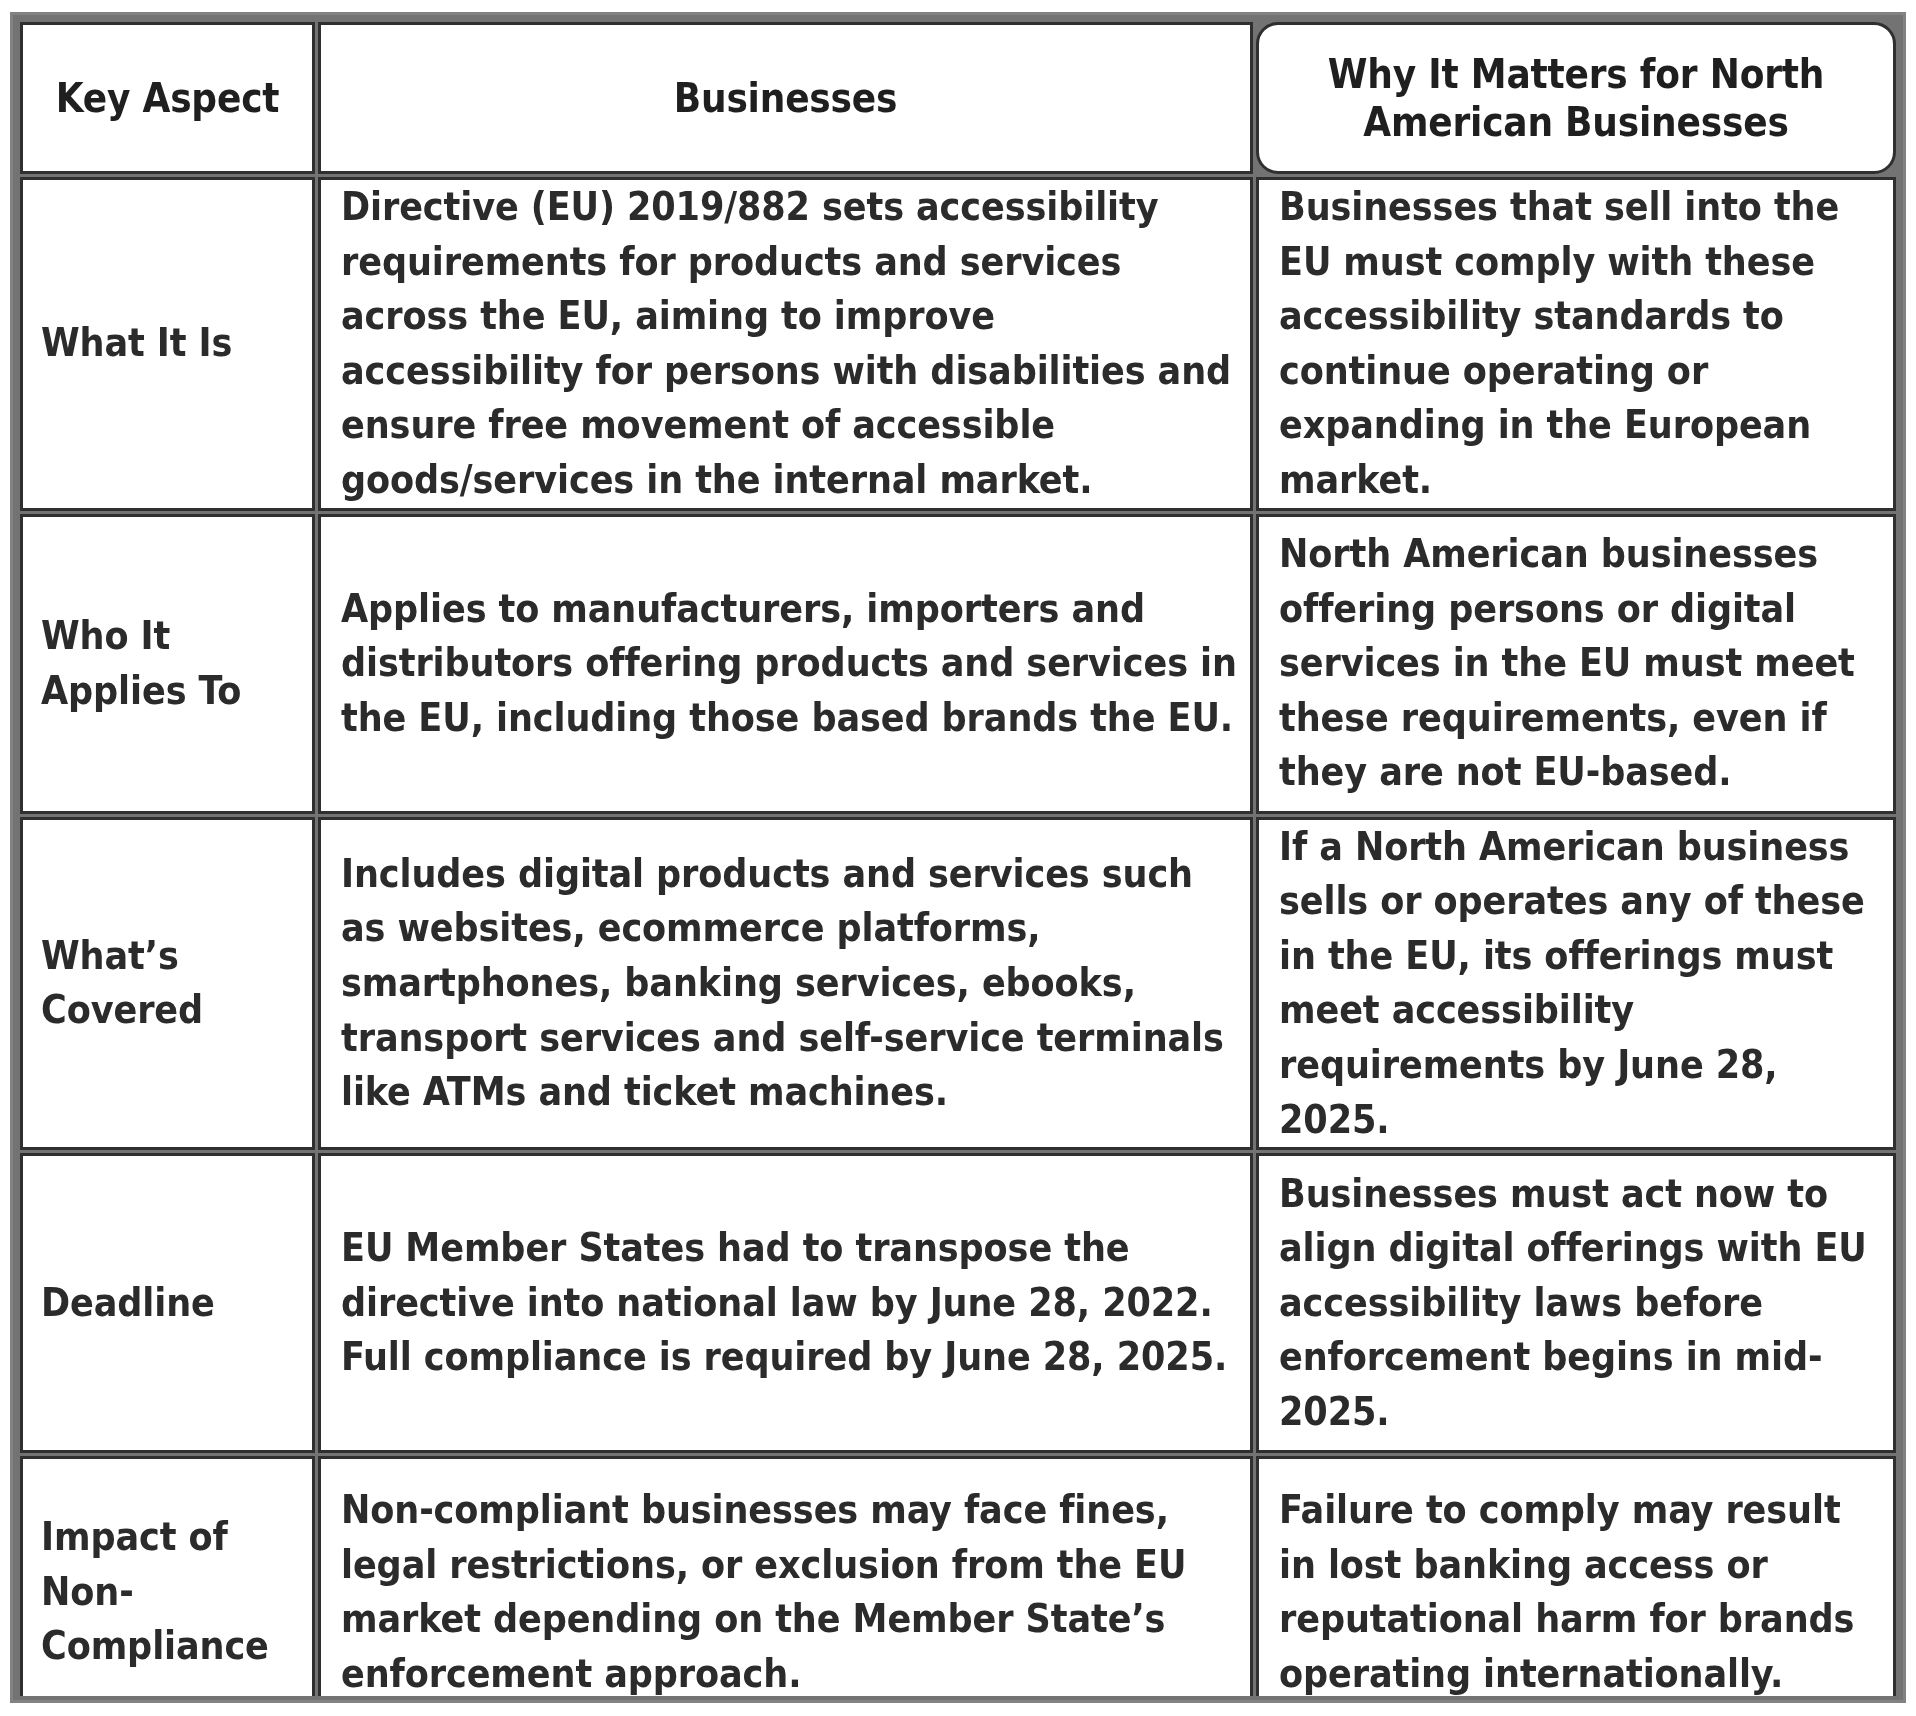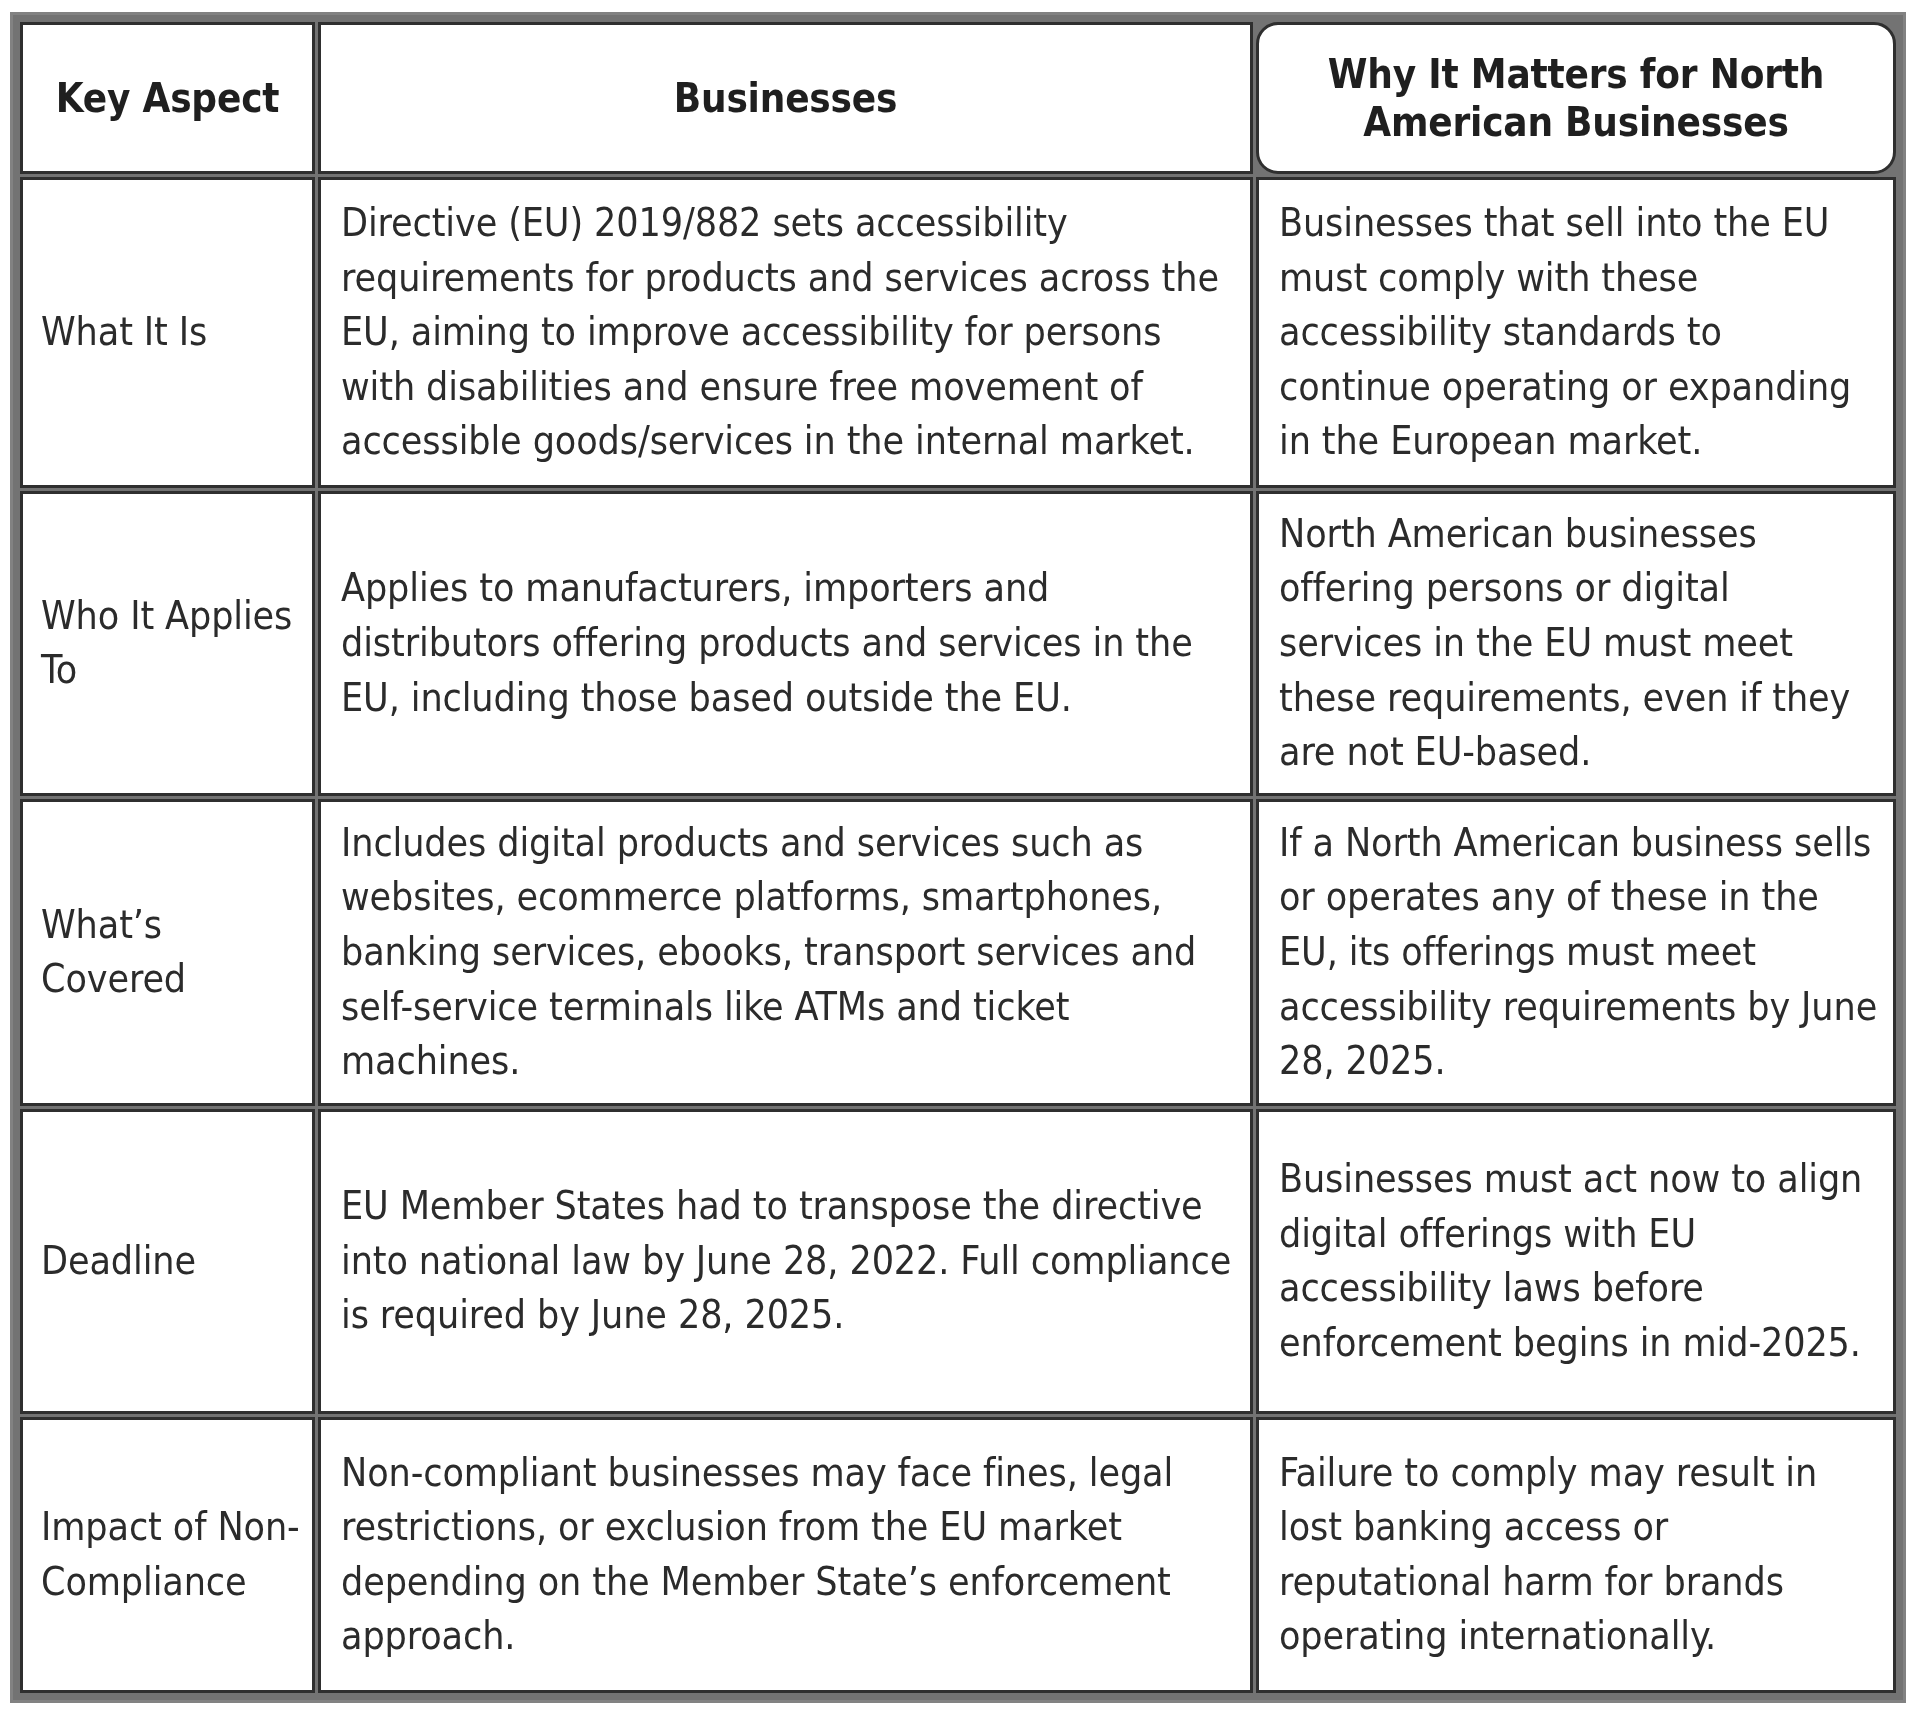--- a/index.html
+++ b/index.html
@@ -76,20 +76,21 @@
     border-radius: 22px;
   }
 
   
   tbody td {
     font-size: 39px;
     line-height: 1.40;
     text-align: left;
     color: #2b2b2b;
     letter-spacing: -0.1px;
+    font-weight: bold;
   }
   tbody td.cell-aspect {
     padding-left: 18px;
     padding-right: 8px;
     margin-left: 40px;
   }
   tbody td.cell-expl {
     padding-left: 20px;
     padding-right: 6px;
     white-space: normal;
@@ -141,21 +142,21 @@
           </td>
           <td class="cell-why">
             <span class="cell-text">Businesses that sell into the EU must comply with these accessibility standards to continue operating or expanding in the European market.</span>
           </td>
         </tr>
         <tr class="row-1">
           <td class="cell-aspect">
             <span class="cell-text">Who It Applies To</span>
           </td>
           <td class="cell-expl">
-            <span class="cell-text">Applies to manufacturers, importers and distributors offering products and services in the EU, including those based outside the EU.</span>
+            <span class="cell-text">Applies to manufacturers, importers and distributors offering products and services in the EU, including those based brands the EU.</span>
           </td>
           <td class="cell-why">
             <span class="cell-text">North American businesses offering persons or digital services in the EU must meet these requirements, even if they are not EU-based.</span>
           </td>
         </tr>
         <tr class="row-2">
           <td class="cell-aspect">
             <span class="cell-text">What’s Covered</span>
           </td>
           <td class="cell-expl">

